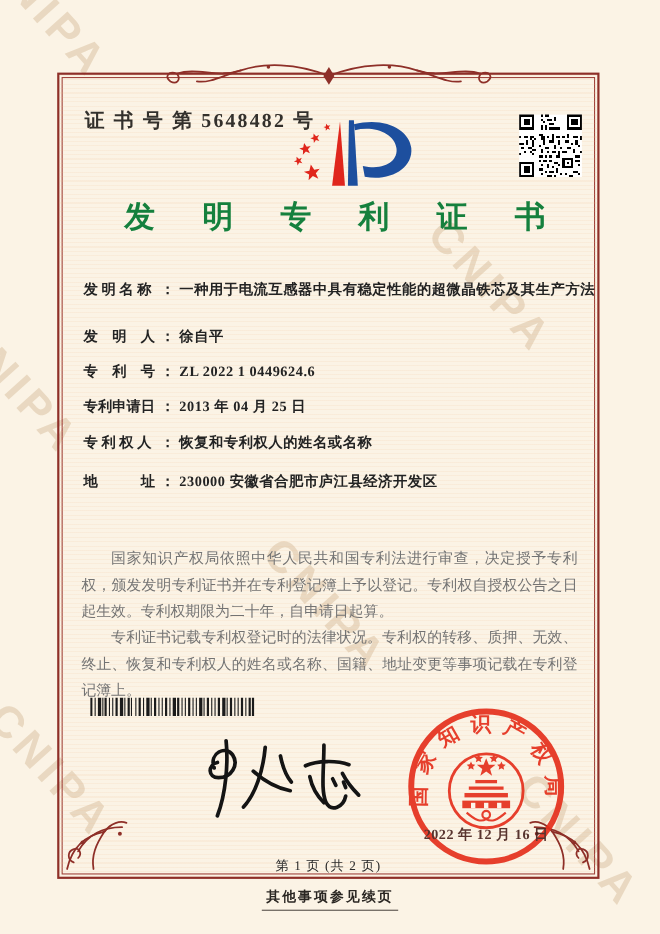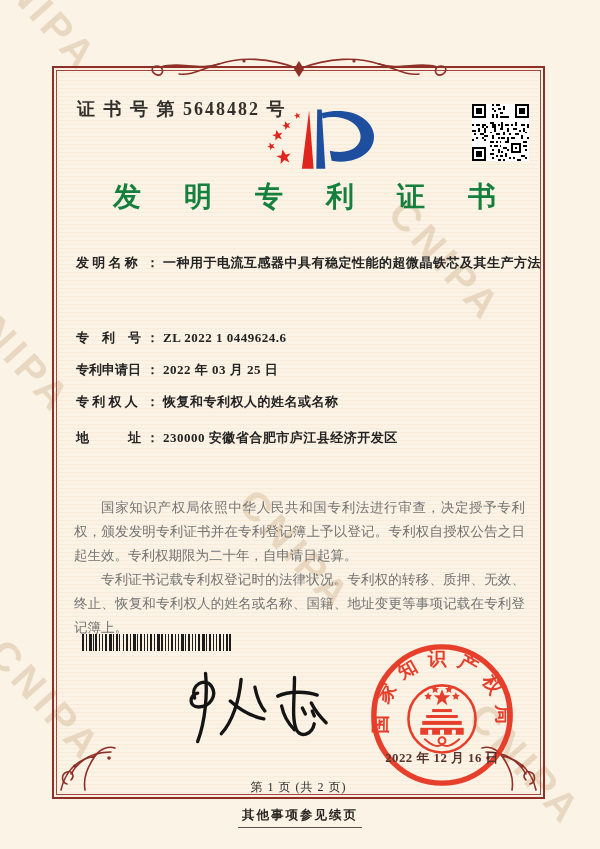--- a/index.html
+++ b/index.html
@@ -134,25 +134,28 @@
     <rect x="21" y="21" width="3" height="3" fill="#fff"></rect>
     <rect x="22" y="22" width="1" height="1" fill="#000"></rect>
     <path fill="#000000" d="M10,0h1v1h-1z M12,0h2v1h-2z M16,1h1v2h-1z M10,2h1v1h-1z M13,2h2v1h-2z M11,3h1v1h-1z M14,4h2v1h-2z M10,5h1v1h-1z M12,5h1v2h-1z M15,6h3v1h-3z M10,6h1v1h-1z M12,6h1v1h-1z M14,6h1v1h-1z M16,6h1v1h-1z M18,6h1v1h-1z M6,10h1v1h-1z M6,12h1v1h-1z M6,14h1v1h-1z M6,16h1v1h-1z M6,18h1v1h-1z M9,9h2v1h-2z M0,10h1v1h-1z M2,10h2v1h-2z M5,10h1v2h-1z M7,11h1v1h-1z M3,12h1v2h-1z M0,13h2v1h-2z M6,13h1v1h-1z M1,15h1v1h-1z M4,15h2v1h-2z M7,16h1v1h-1z M2,17h1v1h-1z M5,17h1v1h-1z M0,18h1v1h-1z M10,10h2v2h-2z M13,10h1v1h-1z M15,9h1v3h-1z M17,10h2v1h-2z M20,10h1v1h-1z M22,9h1v2h-1z M25,10h2v1h-2z M28,10h1v2h-1z M11,12h1v2h-1z M14,12h2v1h-2z M18,12h1v2h-1z M21,12h2v1h-2z M24,13h1v1h-1z M26,12h1v2h-1z M9,14h1v1h-1z M12,15h2v1h-2z M16,14h1v2h-1z M19,15h1v1h-1z M22,15h2v1h-2z M27,14h1v1h-1z M10,16h1v2h-1z M13,17h1v1h-1z M15,17h2v1h-2z M18,17h1v2h-1z M20,17h2v1h-2z M25,16h1v2h-1z M28,17h1v1h-1z M9,19h2v1h-2z M12,19h1v1h-1z M14,19h1v1h-1z M17,19h2v1h-2z M26,19h2v1h-2z M9,21h1v1h-1z M11,21h2v1h-2z M14,21h1v1h-1z M16,22h2v1h-2z M10,23h1v1h-1z M13,23h1v2h-1z M15,24h1v1h-1z M18,23h1v1h-1z M9,25h2v1h-2z M12,26h1v1h-1z M14,26h2v1h-2z M17,25h1v2h-1z M10,27h1v1h-1z M13,28h2v1h-2z M16,28h1v1h-1z M19,27h1v1h-1z M26,21h2v1h-2z M27,23h1v1h-1z M25,26h2v1h-2z M21,27h1v1h-1z M23,28h2v1h-2z M27,27h1v1h-1z"></path>
   </svg>
 
   <div class="title">发 明 专 利 证 书</div>
 
   <div class="row" style="top:186px">
     <span class="lbl">发 明 名 称</span><span class="colon">：</span><span class="val">一种用于电流互感器中具有稳定性能的超微晶铁芯及其生产方法</span>
   </div>
+  <div class="row" style="top:229px">
+    <span class="lbl">发　明　人</span><span class="colon">：</span><span class="val">徐自平</span>
+  </div>
   <div class="row" style="top:261px">
     <span class="lbl">专　利　号</span><span class="colon">：</span><span class="val">ZL 2022 1 0449624.6</span>
   </div>
   <div class="row" style="top:293px">
-    <span class="lbl">专利申请日</span><span class="colon">：</span><span class="val">2022 年 03 月 25 日</span>
+    <span class="lbl">专利申请日</span><span class="colon">：</span><span class="val">2013 年 04 月 25 日</span>
   </div>
   <div class="row" style="top:325px">
     <span class="lbl">专 利 权 人</span><span class="colon">：</span><span class="val">恢复和专利权人的姓名或名称</span>
   </div>
   <div class="row" style="top:361px">
     <span class="lbl">地　　　址</span><span class="colon">：</span><span class="val">230000  安徽省合肥市庐江县经济开发区</span>
   </div>
 
   <div class="paras">
     <p>国家知识产权局依照中华人民共和国专利法进行审查，决定授予专利权，颁发发明专利证书并在专利登记簿上予以登记。专利权自授权公告之日起生效。专利权期限为二十年，自申请日起算。</p>

